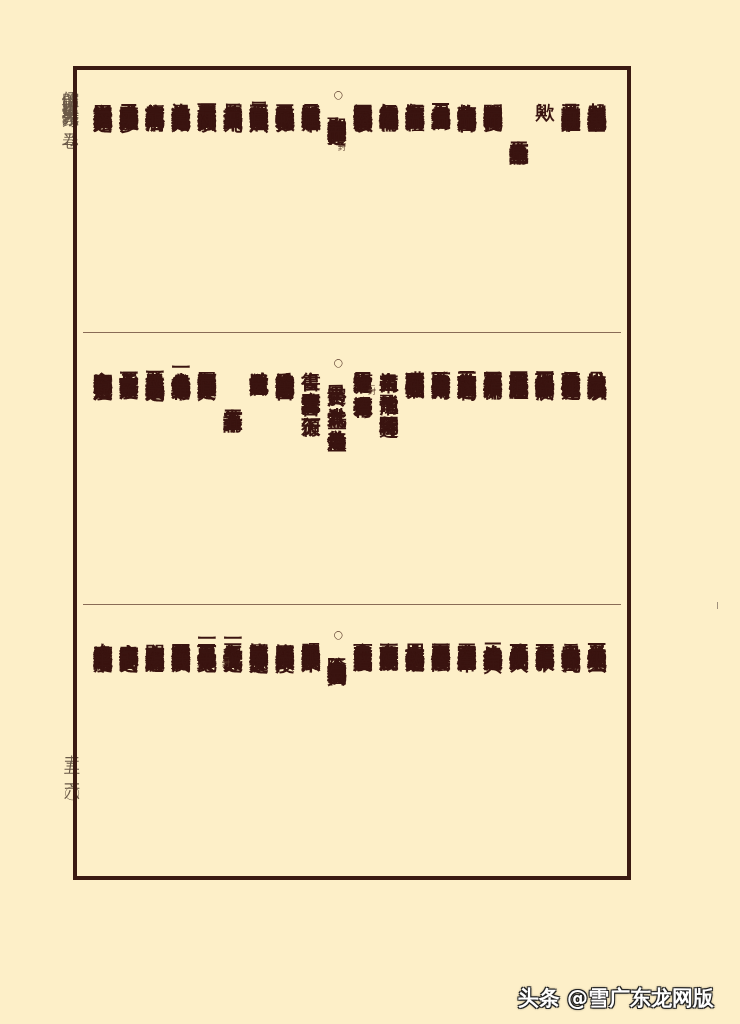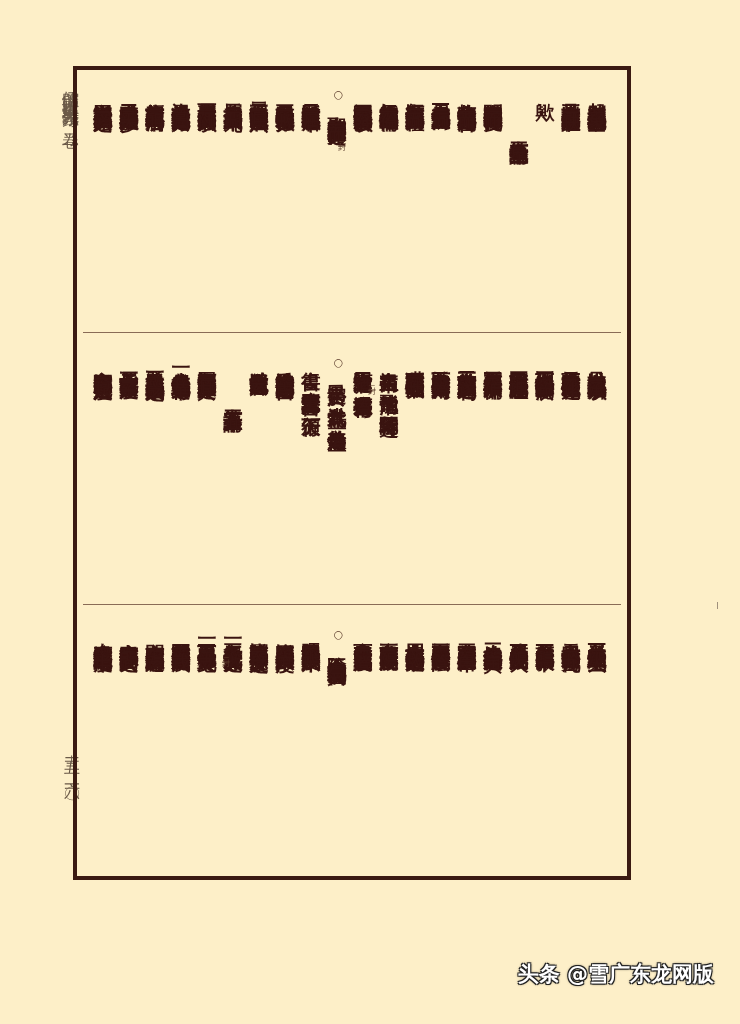--- a/index.html
+++ b/index.html
@@ -45,21 +45,21 @@
     width: 26.5px; font-size: 19px; line-height: 26px;
     letter-spacing: 0.6px; font-weight: bold; white-space: nowrap;
     color: #3a1410;
   }
   .col.indent { padding-top: 38px; }
   .col.mark-top::before { content: "○"; font-size: 11px; font-weight: normal; color: #5a3a2a; margin-left: -14px; }
   .note {
     position: absolute; font-size: 8px; color: #5a3a2a; writing-mode: vertical-rl;
   }
   .watermark {
-    position: absolute; right: 26px; top: 960px;
+    position: absolute; right: 26px; top: 984px;
     font-family: "DejaVu Sans", "Liberation Sans", sans-serif;
     font-size: 21px; color: #fff; font-weight: bold;
     text-shadow: -1px -1px 0 #222, 1px -1px 0 #222, -1px 1px 0 #222, 1px 1px 0 #222, 0 0 3px #000;
   }
   .tick { position: absolute; color: #8a7a68; font-size: 10px; }
 </style>
 </head>
 <body>
 
 <div class="side-title">儒門崇理折衷堪輿完孝録　卷二</div>

